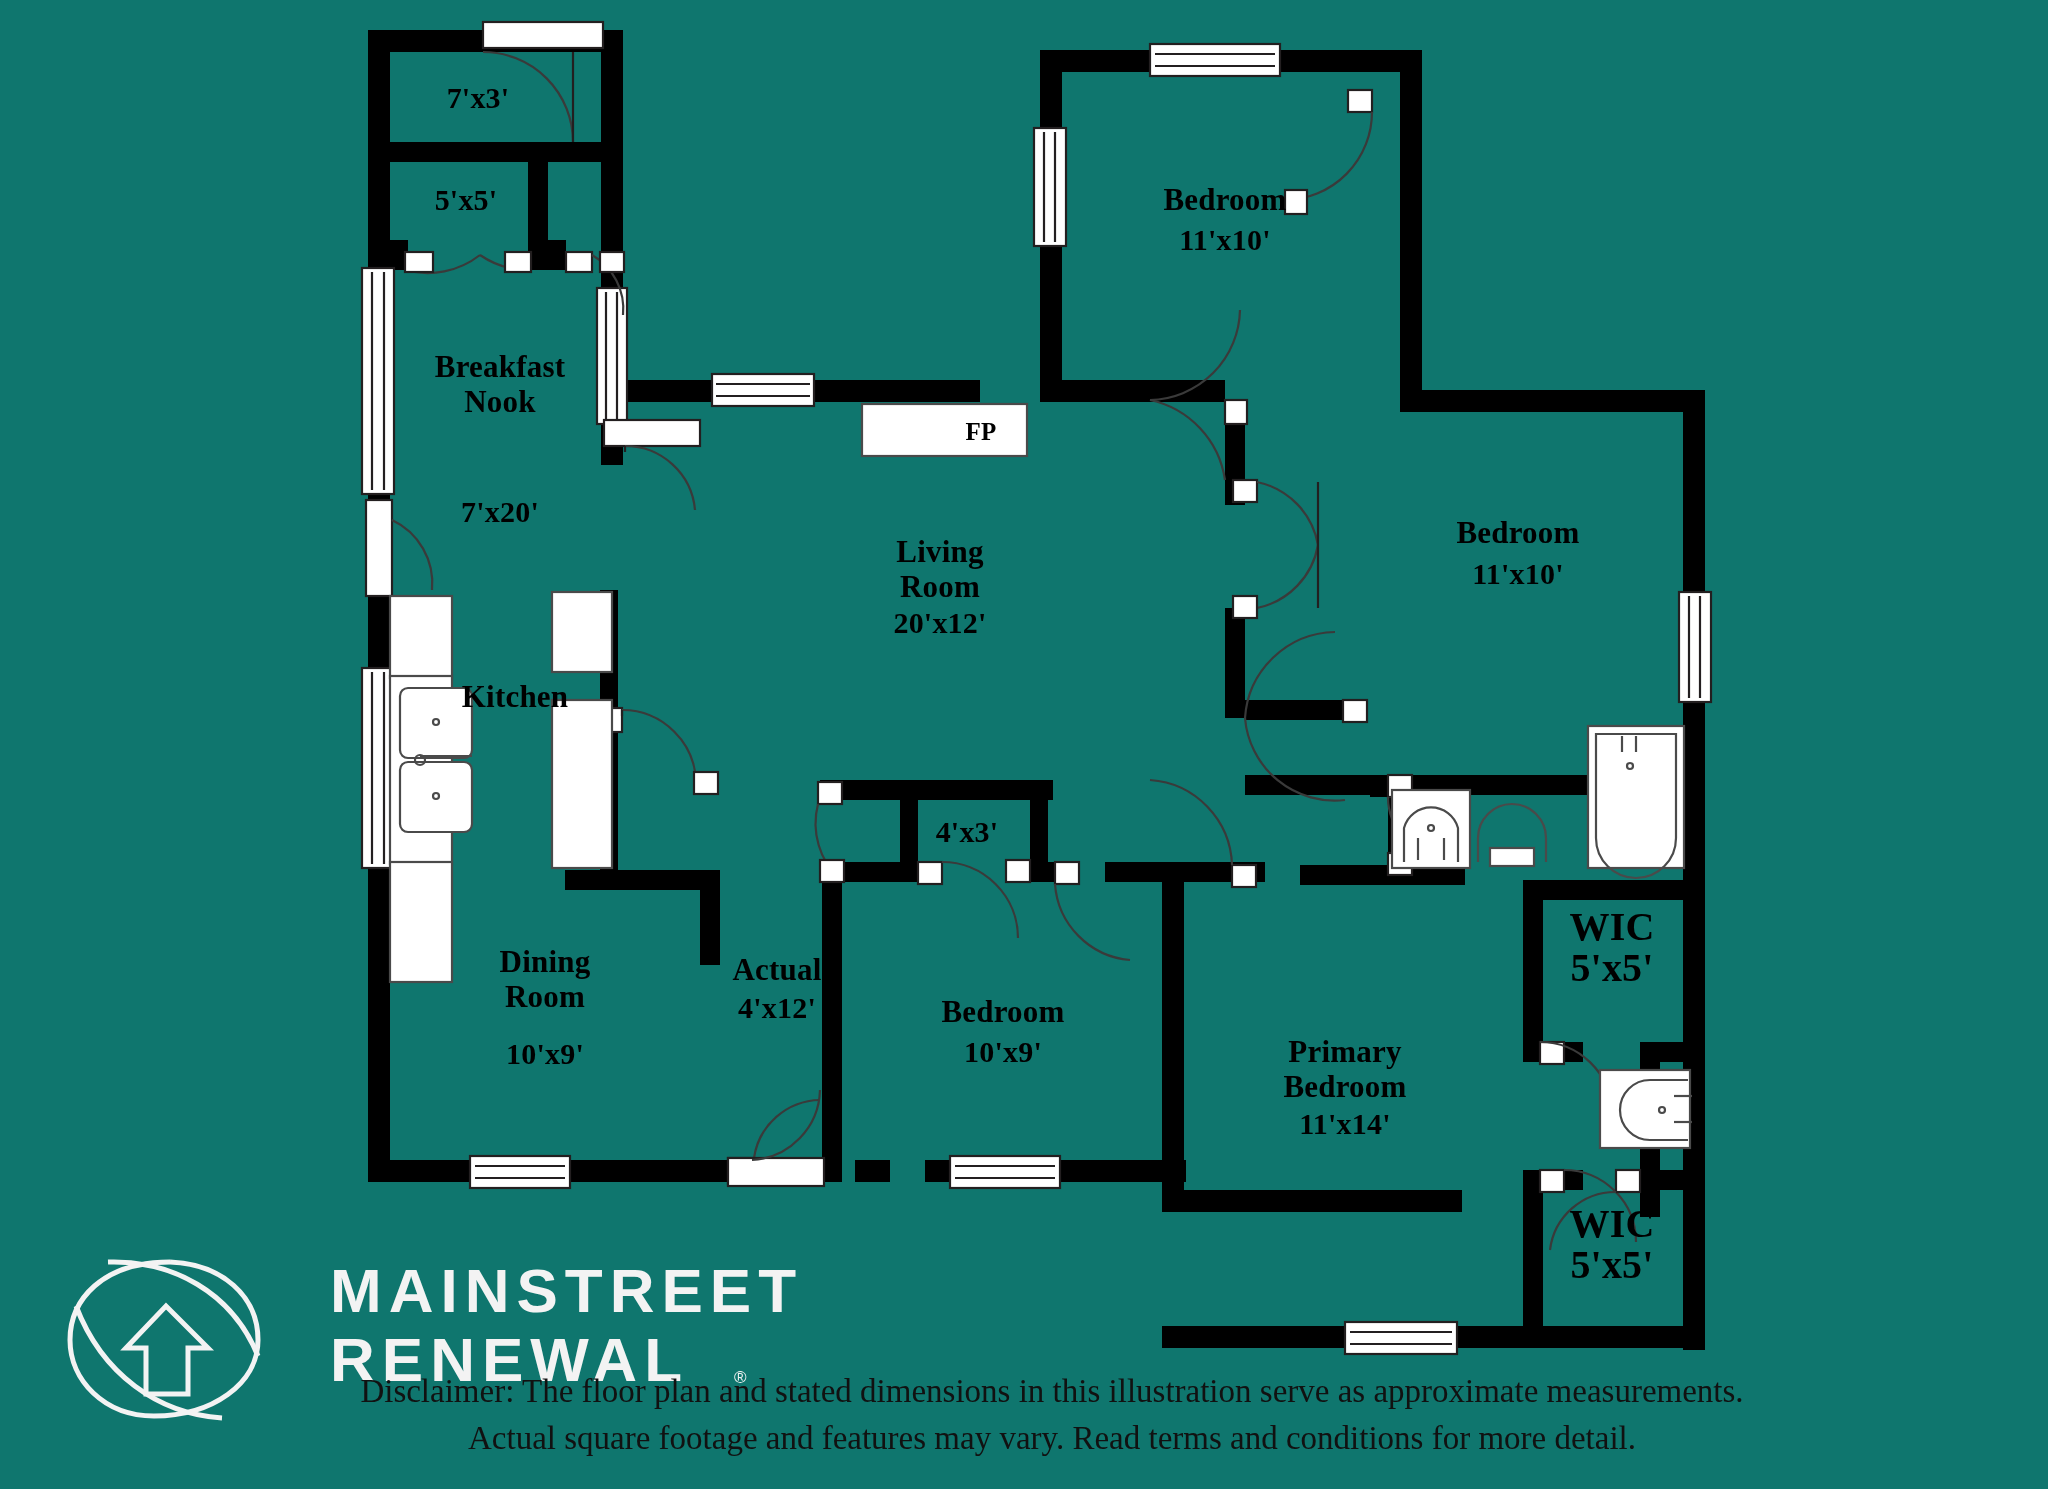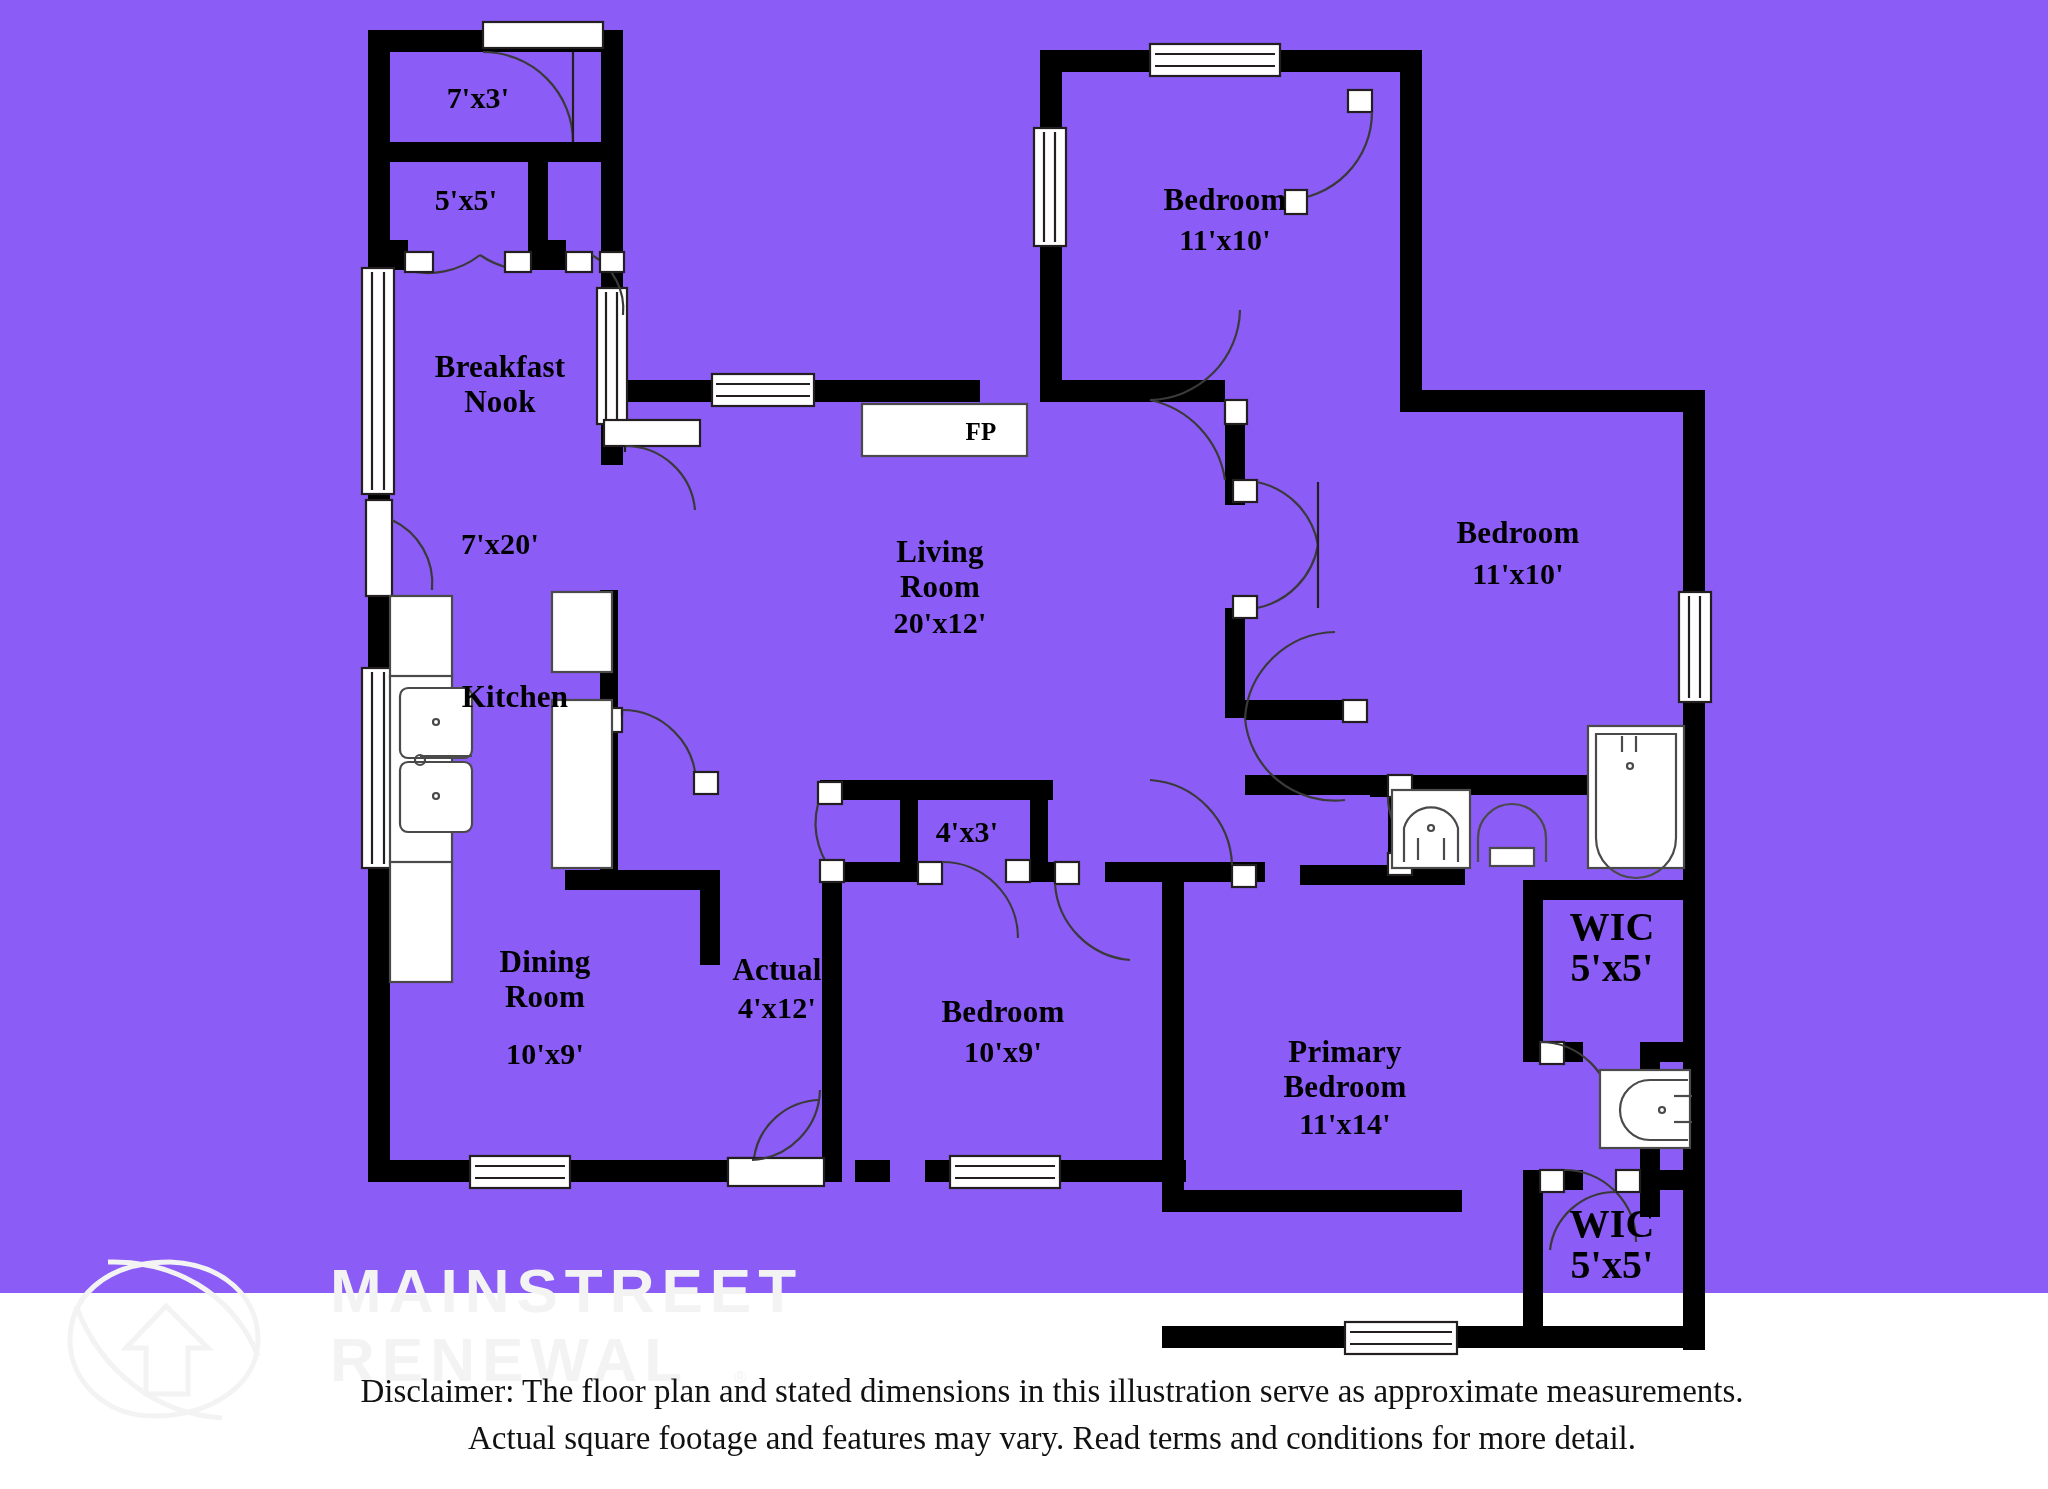--- a/index.html
+++ b/index.html
@@ -1,17 +1,17 @@
 <!DOCTYPE html>
 <html><head>
 <meta charset="utf-8">
 <style>
   html,body{margin:0;padding:0;background:#ffffff;}
   body{width:2048px;height:1489px;overflow:hidden;font-family:"Liberation Serif",serif;}
-  #stage{position:relative;width:2048px;height:1293px;background:#8b5cf6;}
+  #stage{position:relative;width:2048px;height:1489px;background:#0f766e;}
 
   
   #planwrap{position:absolute;left:0;top:0;width:2048px;height:1489px;}
   svg#plan{display:block;width:2048px;height:1489px;}
 
   .wall{fill:#000;}
   .thin{fill:none;stroke:#231f20;stroke-width:2.2;}
   .thinw{fill:#fff;stroke:#231f20;stroke-width:2.2;}
   .swing{fill:none;stroke:#3a3a3a;stroke-width:2.2;}
   .fixture{fill:#fff;stroke:#4a4a4a;stroke-width:2.2;}
@@ -304,21 +304,21 @@
       <line class="fixline" x1="1674" y1="1122" x2="1692" y2="1122"></line>
     </g>
 
   </svg>
   </div>
 
   <div class="lbl dim" style="left:478px;  top:98px;">7'x3'</div>
   <div class="lbl dim" style="left:466px;  top:200px;">5'x5'</div>
   <div class="lbl room" style="left:500px;  top:385px;">Breakfast
 Nook</div>
-  <div class="lbl dim" style="left:500px;  top:512px;margin-top:32px;">7'x20'</div>
+  <div class="lbl dim" style="left:500px;  top:512px;">7'x20'</div>
   <div class="lbl room" style="left:515px;  top:697px;">Kitchen</div>
 
   <div class="lbl fp" style="left:945px;  top:432px;margin-left:36px;">FP</div>
 
   <div class="lbl room" style="left:940px;  top:570px;">Living
 Room</div>
   <div class="lbl dim" style="left:940px;  top:623px;">20'x12'</div>
 
   <div class="lbl room" style="left:1225px; top:200px;">Bedroom</div>
   <div class="lbl dim" style="left:1225px; top:240px;">11'x10'</div>

